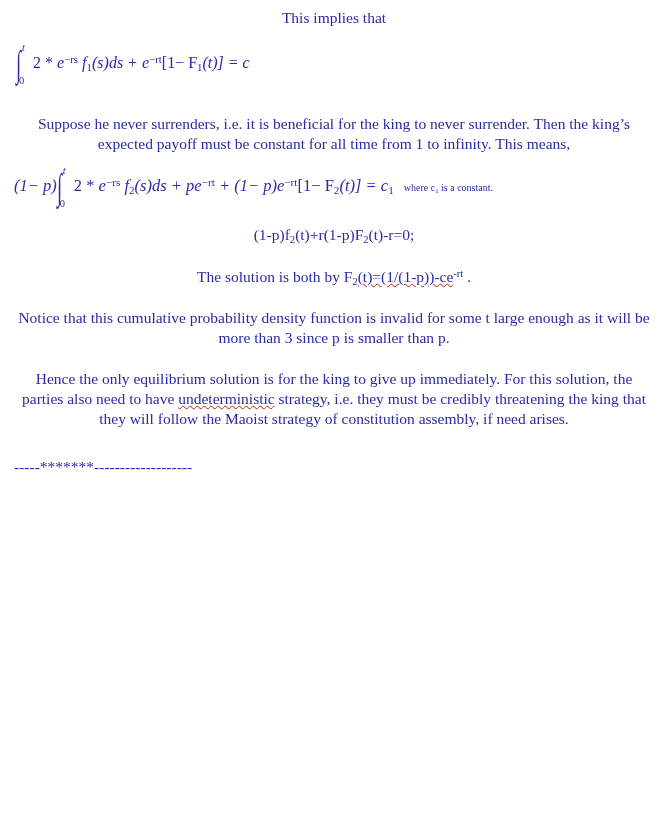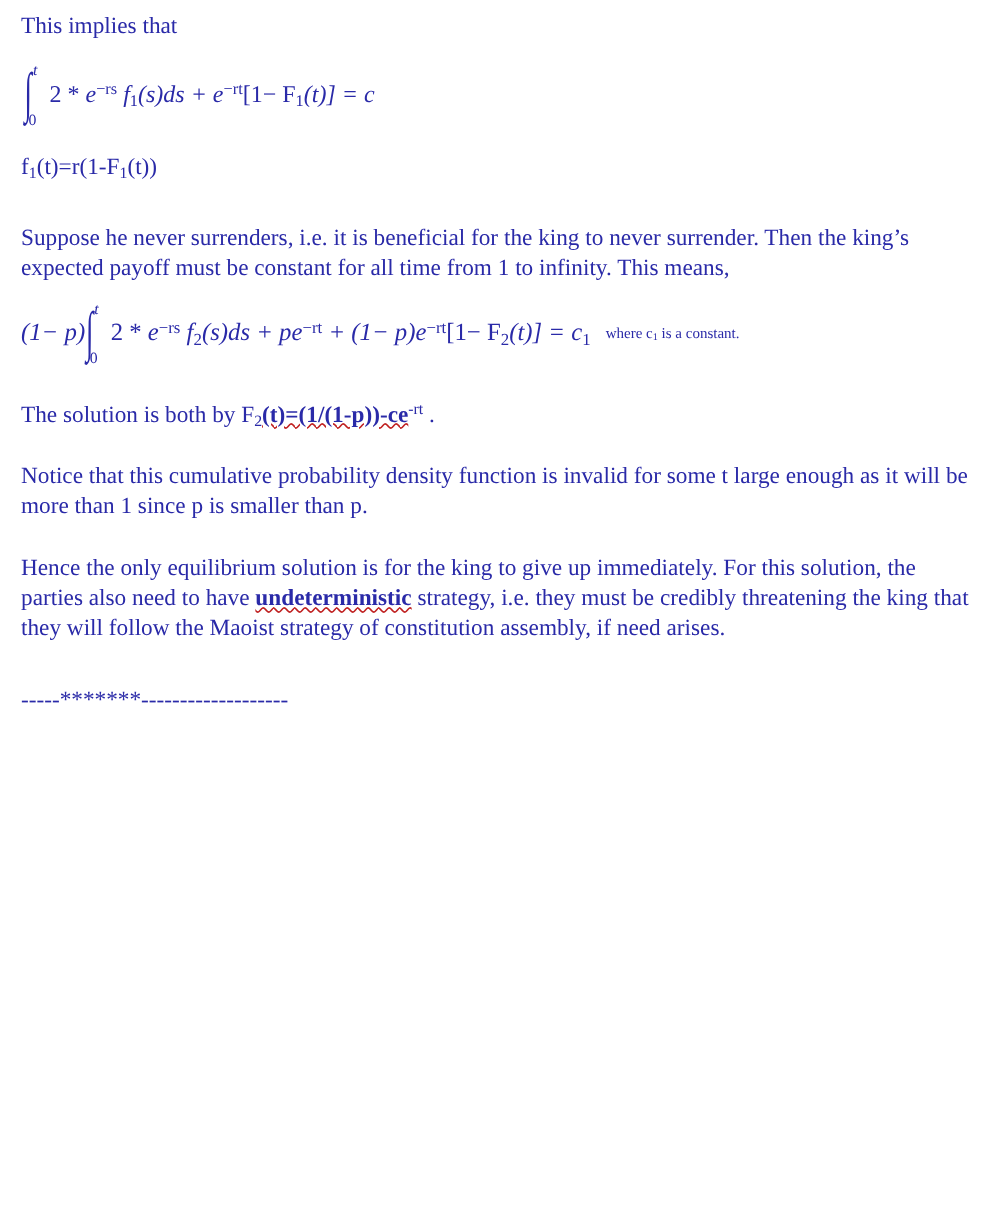--- a/index.html
+++ b/index.html
@@ -20,20 +20,21 @@
     height: 814px;
     padding: 8px 14px 0 14px;
     box-sizing: border-box;
   }
   .para {
     font-size: 15.5px;
     line-height: 1.30;
     margin: 0 0 15px 0;
     color: #2a2aa8;
     font-family: "Liberation Serif", serif;
+    text-align: center;
   }
   .eq-line {
     font-size: 16px;
     margin: 0 0 14px 0;
     color: #2a2aa8;
     font-family: "Liberation Serif", serif;
     white-space: nowrap;
   }
   i, .it { font-style: italic; }
   sub {
@@ -93,21 +94,20 @@
   }
   .first-eq {
     margin: 18px 0 20px 0;
     padding-left: 2px;
   }
   .squiggle {
     text-decoration: underline;
     text-decoration-style: wavy;
     text-decoration-color: #c02020;
     text-decoration-thickness: 1px;
-    font-weight: bold;
   }
   .dashes {
     font-size: 15.5px;
     letter-spacing: 0px;
     color: #2a2aa8;
     margin: 0;
   }
   .spacer-14 { height: 14px; }
   .spacer-6 { height: 6px; }
 </style>
@@ -120,49 +120,49 @@
 
   <div class="eq-line first-eq">
     <span class="integral">
       <span class="lim-top">t</span>
       <span class="sym">∫</span>
       <span class="lim-bot">0</span>
     </span><span>2 * </span><span class="it">e</span><sup>−rs</sup><span class="it">&nbsp;</span><span class="it">f</span><sub>1</sub><span class="it">(s)ds + </span><span class="it">e</span><sup>−rt</sup><span>[1− F</span><sub>1</sub><span class="it">(t)] = c</span>
   </div>
 
 
-  <p class="para"><span>f</span><sub>1</sub><span>(t)=r(1-F</span><sub>1</sub><span>(t))</span></p>
 
   <div class="spacer-6"></div>
 
 
   <div class="spacer-6"></div>
 
   <p class="para">Suppose he never surrenders, i.e. it is beneficial for the king to never surrender. Then the king’s expected payoff must be constant for all time from 1 to infinity. This means,</p>
 
   <div class="eqrow">
     <span class="lhs"><span class="it">(1− p)</span><span class="integral">
         <span class="lim-top">t</span>
         <span class="sym">∫</span>
         <span class="lim-bot">0</span>
       </span><span>2 * </span><span class="it">e</span><sup>−rs</sup><span>&nbsp;</span><span class="it">f</span><sub>2</sub><span class="it">(s)ds + </span><span class="it">pe</span><sup>−rt</sup><span class="it"> + (1− p)</span><span class="it">e</span><sup>−rt</sup><span>[1− F</span><sub>2</sub><span class="it">(t)] = c</span><sub>1</sub></span>
     <span class="note"><span>where c</span><sub>1</sub><span> is a constant.</span></span>
   </div>
 
 
   <div class="spacer-6"></div>
 
+  <p class="para"><span>(1-p)f</span><sub>2</sub><span>(t)+r(1-p)F</span><sub>2</sub><span>(t)-r=0;</span></p>
 
   <div class="spacer-6"></div>
 
   <p class="para"><span>The solution is both by F</span><sub>2</sub><span class="squiggle">(t)=(1/(1-p))-ce</span><sup>-rt</sup><span> .</span></p>
 
   <div class="spacer-6"></div>
 
-  <p class="para">Notice that this cumulative probability density function is invalid for some t large enough as it will be more than 1 since p is smaller than p.</p>
+  <p class="para">Notice that this cumulative probability density function is invalid for some t large enough as it will be more than 3 since p is smaller than p.</p>
 
   <div class="spacer-6"></div>
 
   <p class="para">Hence the only equilibrium solution is for the king to give up immediately. For this solution, the parties also need to have <span class="squiggle">undeterministic</span> strategy, i.e. they must be credibly threatening the king that they will follow the Maoist strategy of constitution assembly, if need arises.</p>
 
   <div class="spacer-14"></div>
 
   <p class="dashes">-----*******-------------------</p>
 
 </div>

